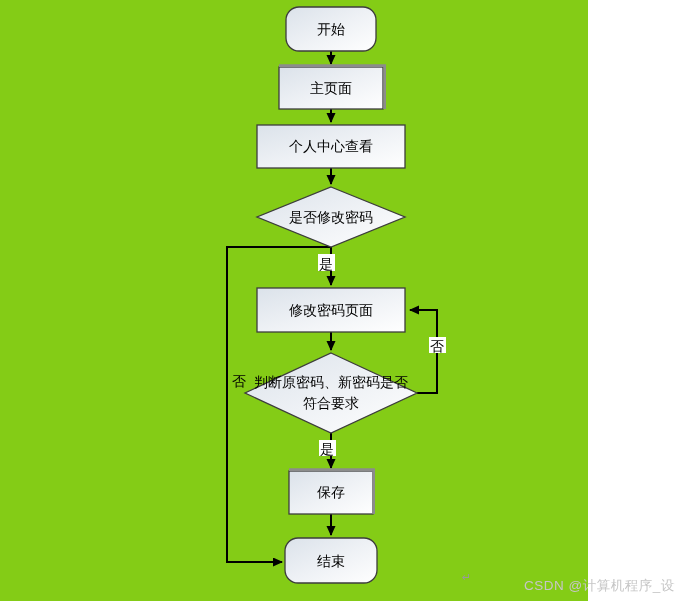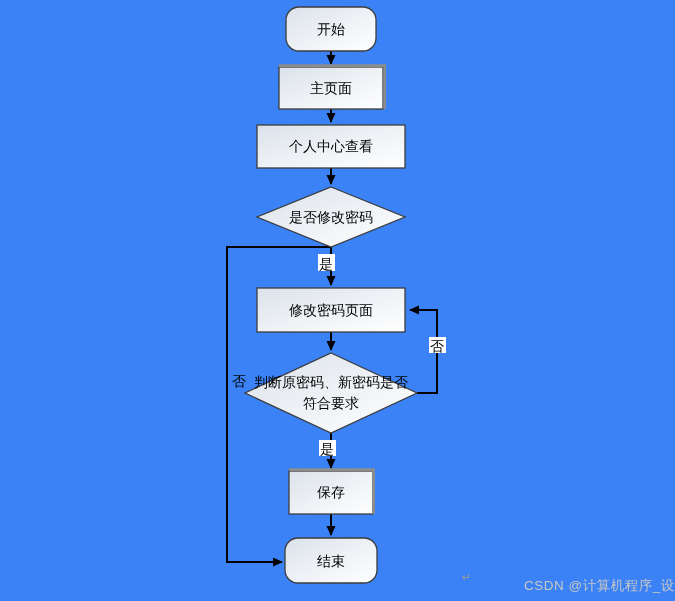--- a/index.html
+++ b/index.html
@@ -6,23 +6,23 @@
     margin: 0;
     padding: 0;
     background: #ffffff;
     width: 675px;
     height: 601px;
     overflow: hidden;
     font-family: "Liberation Sans", sans-serif;
   }
   .canvas {
     position: relative;
-    width: 675px;
+    width: 588px;
     height: 601px;
-    background: #3b82f6;
+    background: #84cc16;
     text-decoration: underline;
   }
   svg text {
     font-family: "Liberation Sans", "DejaVu Sans", sans-serif;
   }
   .node-label { font-size: 14px; }
   .edge-label { font-size: 14px; }
   .watermark  { font-size: 13.5px; letter-spacing: 0.5px; }
   .return-mark { font-size: 11px; }
 </style>

